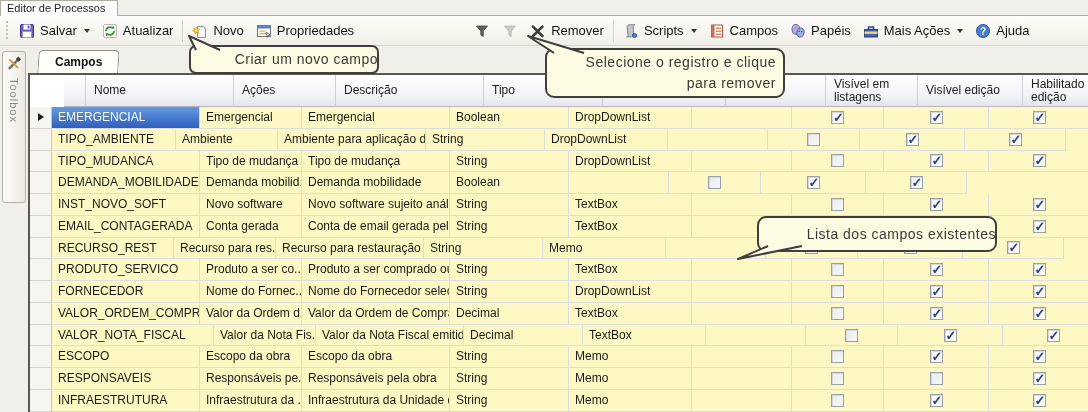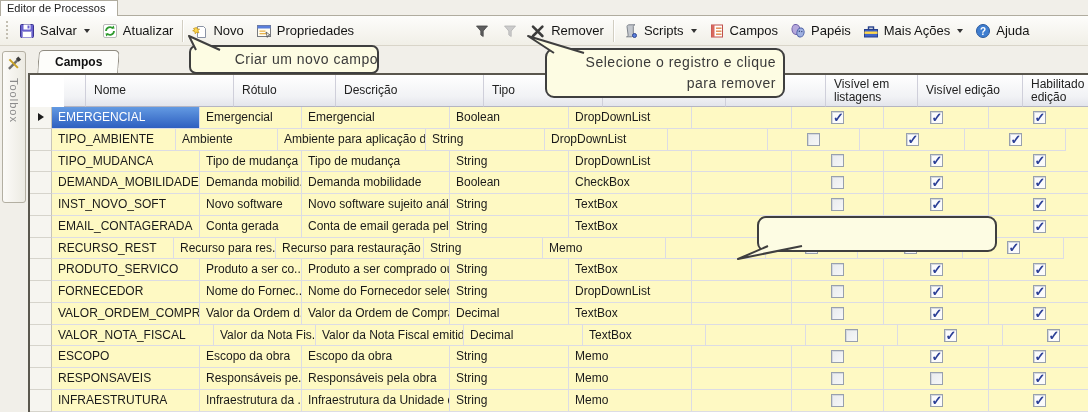--- a/index.html
+++ b/index.html
@@ -240,21 +240,21 @@
     <div class="content">
       <div class="content-tabs">
         <div class="campos-tab">
           <span>Campos</span>
         </div>
       </div>
       <div class="grid">
         <div class="grid-header" id="grid-header">
             <div class="hcell" style="width: 22px;"></div>
             <div class="hcell" style="width: 148px;">Nome</div>
-            <div class="hcell" style="width: 102px;">Rótulo</div>
+            <div class="hcell" style="width: 102px;">Ações</div>
             <div class="hcell" style="width: 148px;">Descrição</div>
             <div class="hcell" style="width: 119px;">Tipo</div>
             <div class="hcell" style="width: 123px;"></div>
             <div class="hcell" style="width: 100px;"></div>
             <div class="hcell" style="width: 92px;">Visível em listagens</div>
             <div class="hcell" style="width: 105px;">Visível edição</div>
             <div class="hcell" style="width: 101px;">Habilitado edição</div>
           </div>
         <div class="grid-body" id="grid-body">
             <div class="grid-row">
@@ -312,21 +312,20 @@
               <div class="cell cbcell" style="width: 101px;">
                 <span class="cb on"></span>
               </div>
             </div>
             <div class="grid-row">
               <div class="cell rowhdr" style="width: 22px;"></div>
               <div class="cell" style="width: 148px;">DEMANDA_MOBILIDADE</div>
               <div class="cell" style="width: 102px;">Demanda mobilid...</div>
               <div class="cell" style="width: 148px;">Demanda mobilidade</div>
               <div class="cell" style="width: 119px;">Boolean</div>
-              <div class="cell" style="width: 123px;">CheckBox</div>
               <div class="cell" style="width: 100px;"></div>
               <div class="cell cbcell" style="width: 92px;">
                 <span class="cb"></span>
               </div>
               <div class="cell cbcell" style="width: 105px;">
                 <span class="cb on"></span>
               </div>
               <div class="cell cbcell" style="width: 101px;">
                 <span class="cb on"></span>
               </div>
@@ -530,15 +529,16 @@
       <path d="M40 19 L14 2 L70 19" fill="#fdfce3" stroke="#3f3f3f" stroke-width="2" stroke-linejoin="round"></path>
     </svg>
     <div class="txt" style="left:40px; top:18px; width:222px; height:44px; line-height:21px;">Selecione o registro e clique para remover</div>
   </div>
 
   <div class="callout" style="left:732px; top:212px; width:270px; height:54px;">
     <svg width="270" height="54" viewBox="0 0 270 54">
       <rect x="26" y="5" width="238" height="34" rx="8" fill="#fdfce3" stroke="#3f3f3f" stroke-width="2"></rect>
       <path d="M36 34 L6 47 L70 34" fill="#fdfce3" stroke="#3f3f3f" stroke-width="2" stroke-linejoin="round"></path>
     </svg>
+    <div class="txt" style="left:26px; top:5px; width:238px; height:34px; line-height:34px;">Lista dos campos existentes</div>
   </div>
 
 </div>
 
 </body></html>

